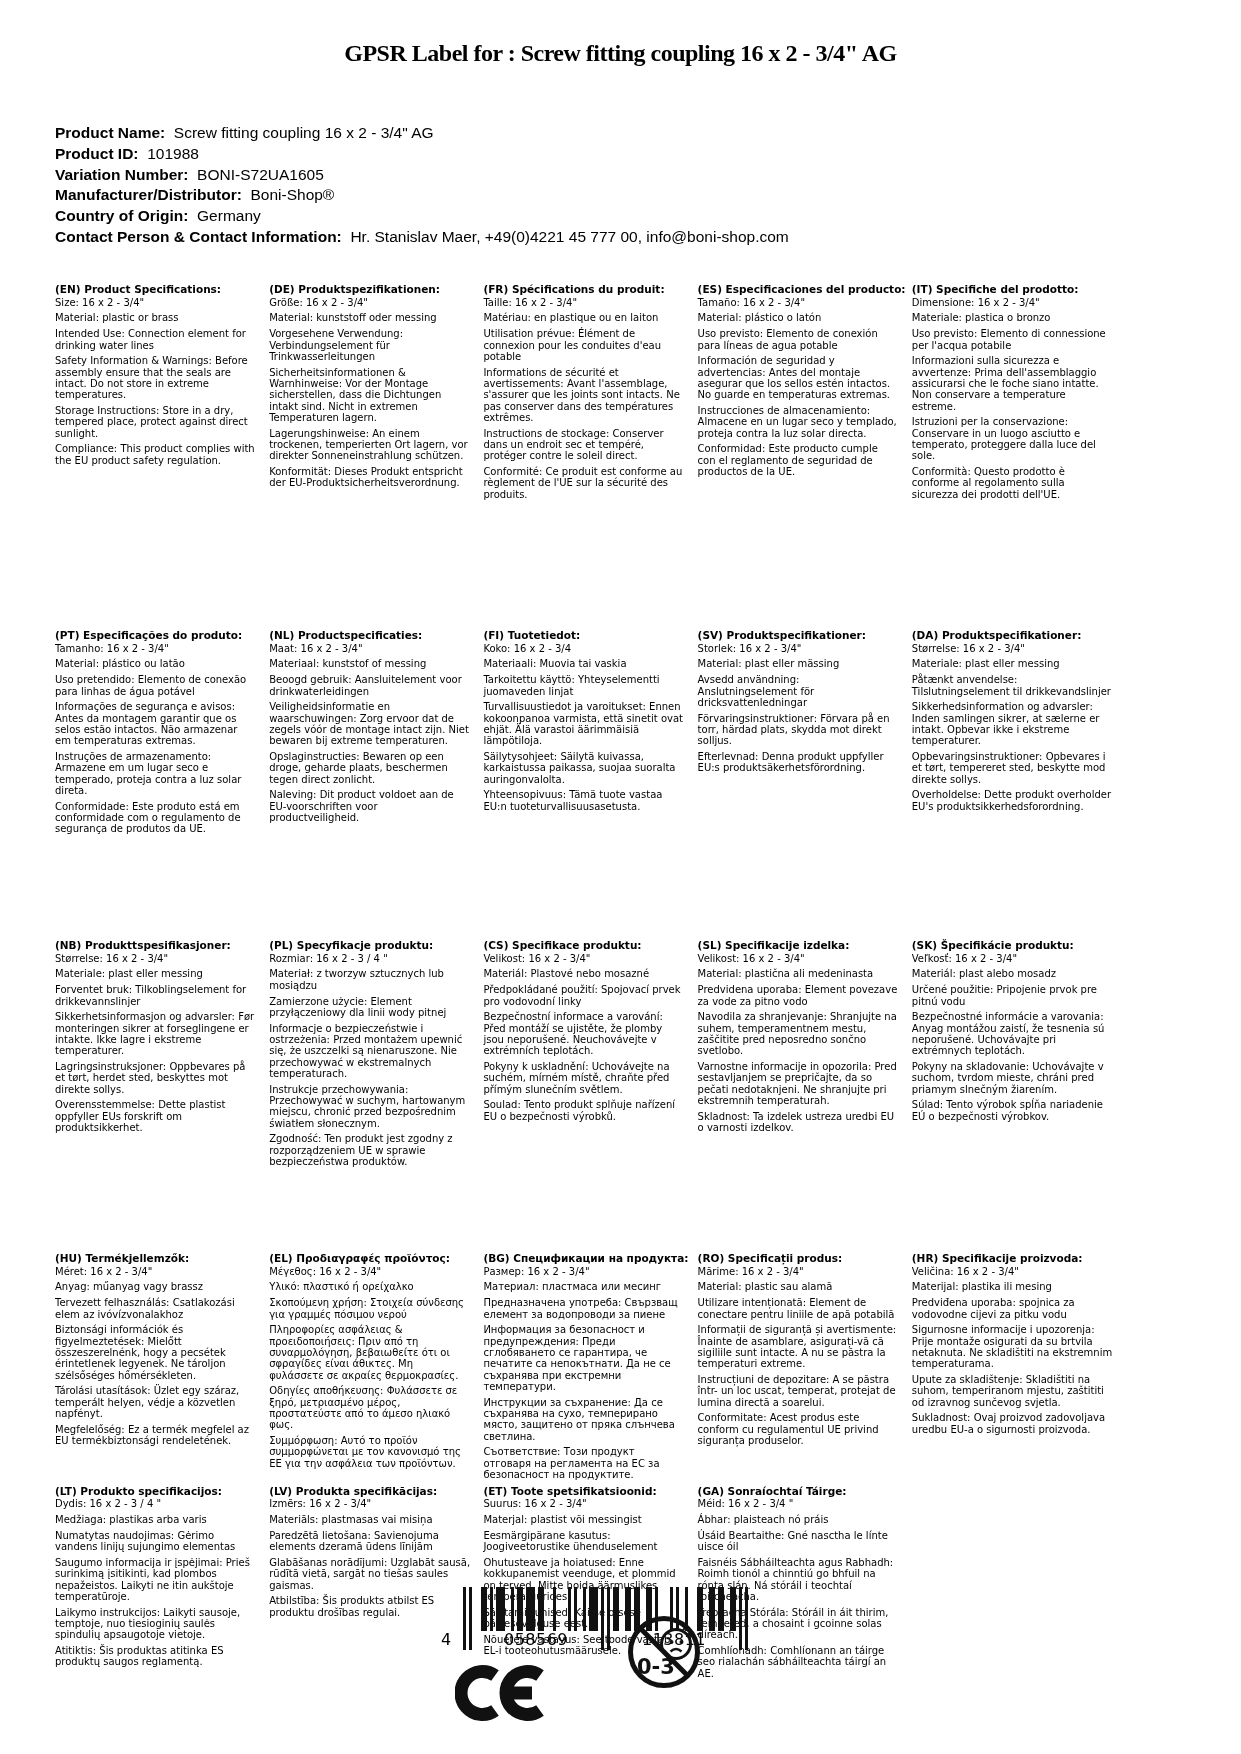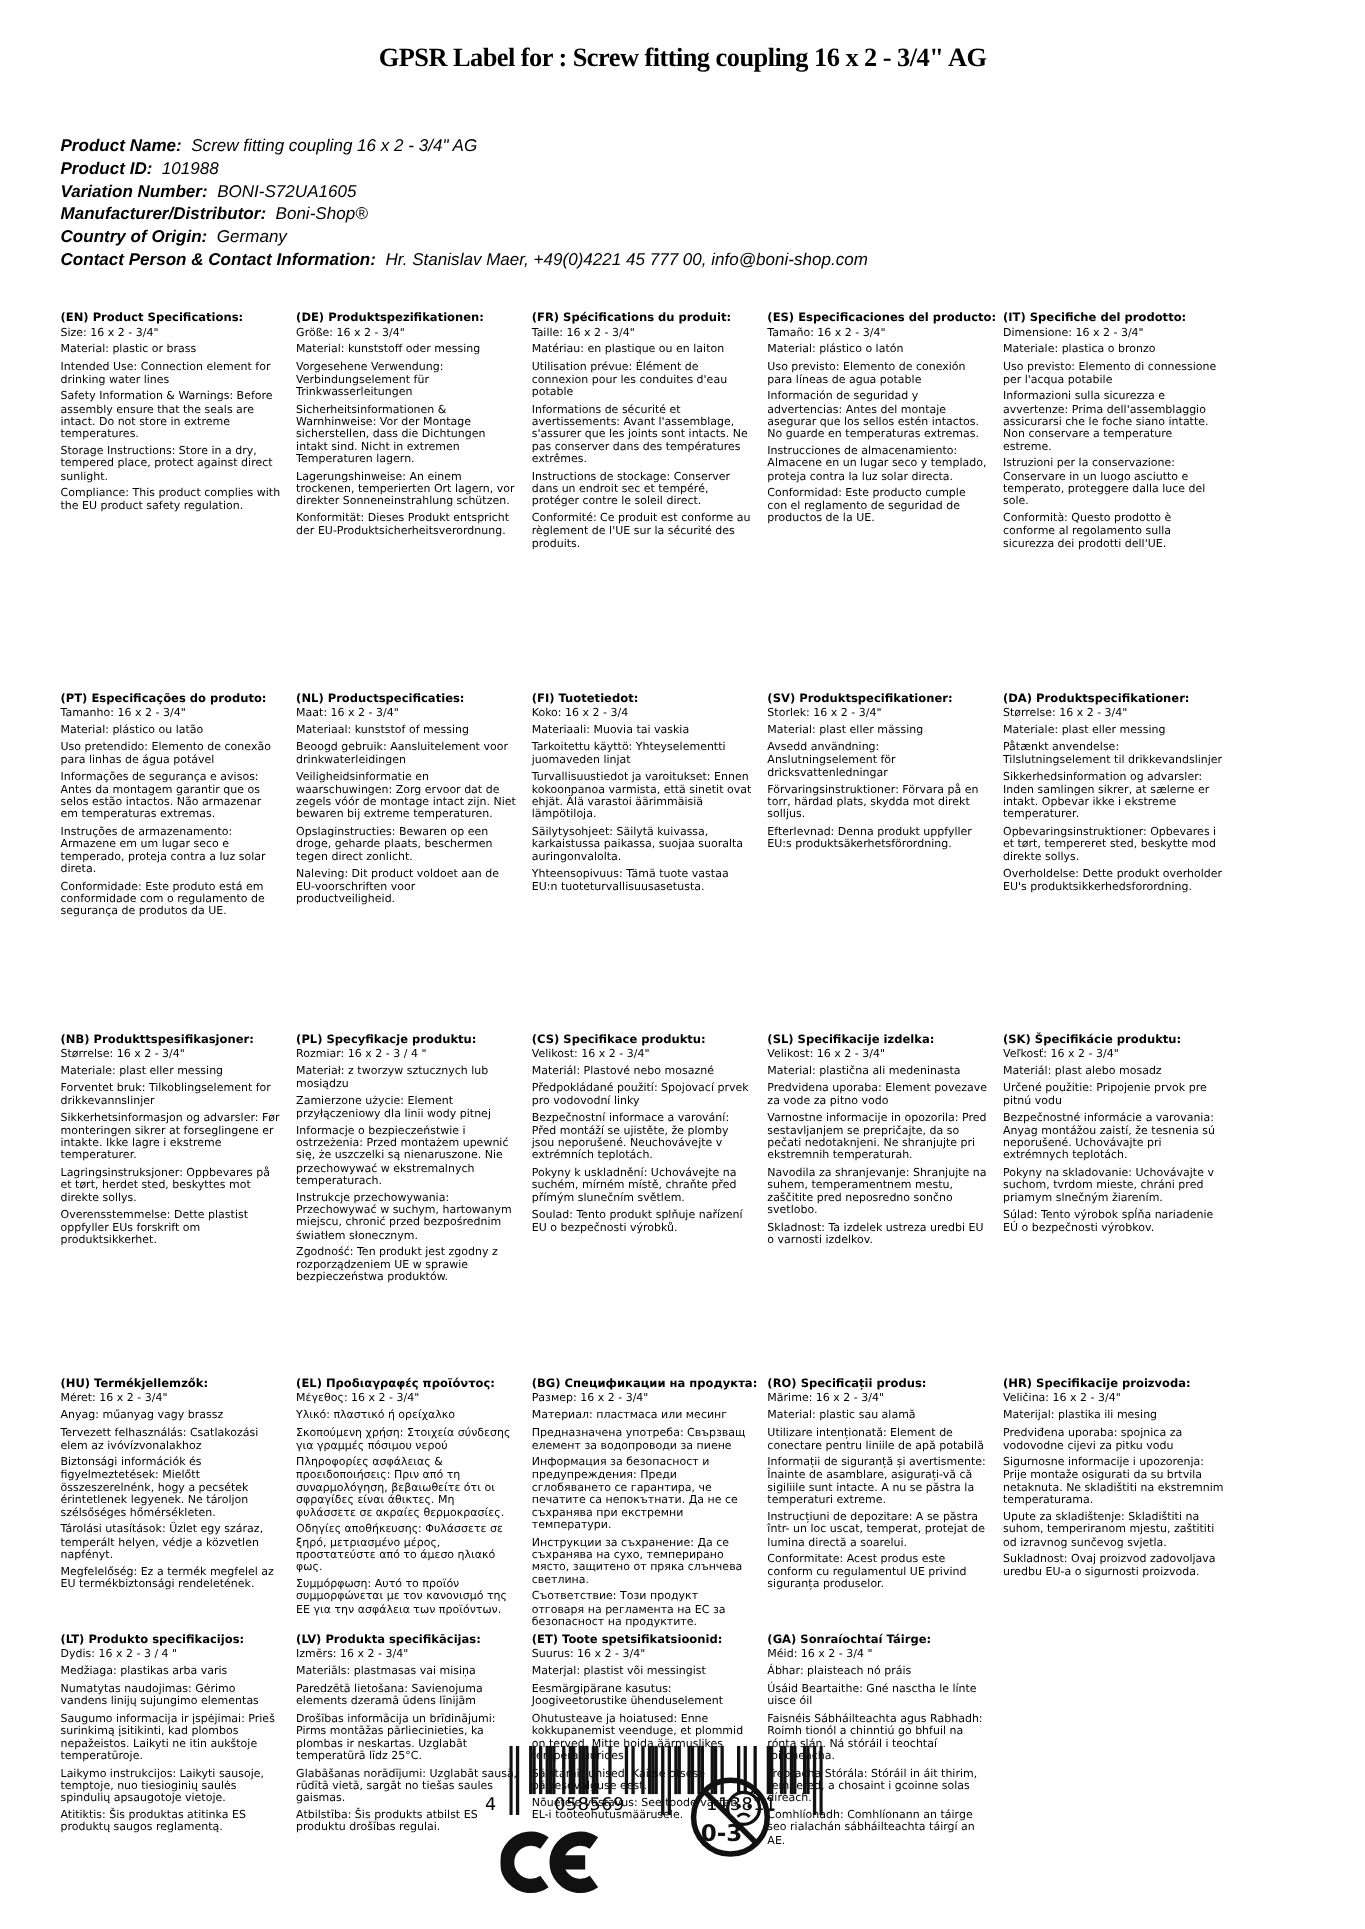--- a/index.html
+++ b/index.html
@@ -4,21 +4,21 @@
 <style>
   * { margin:0; padding:0; box-sizing:border-box; }
   html,body { background:#fff; }
   body { width:1241px; font-family:"DejaVu Sans",sans-serif; color:#000; }
   .page { position:relative; width:1241px; height:1754px; background:#fff; overflow:hidden; }
 
   .title { position:absolute; top:40px; left:0; width:100%; text-align:center;
            font-family:Liberation Serif, serif; font-size:24px; font-weight:bold; letter-spacing:-0.5px; }
 
   .product-info { position:absolute; top:123px; left:55px;
-                  font-family:"Liberation Sans",sans-serif; font-size:15.5px; line-height:20.8px;font-style:italic; }
+                  font-family:"Liberation Sans",sans-serif; font-size:15.5px; line-height:20.8px; }
   .pi-label { font-weight:bold; }
   .pi-value { font-weight:normal; }
 
   .spec-grid { position:absolute; top:283px; left:55px; width:1058px;
                display:grid; grid-template-columns:repeat(5,1fr);
                grid-template-rows:346px 310px 313px auto; column-gap:13px; }
   .spec-block { min-width:0; }
   .spec-heading { font-weight:bold; font-size:10.5px; line-height:1.3; white-space:nowrap;
                   background:#fff; position:relative; }
   .spec-p { font-size:10px; line-height:1.13; margin:0 0 4.5px 0; }
@@ -163,22 +163,22 @@
         <p class="spec-p">Předpokládané použití: Spojovací prvek pro vodovodní linky</p>
         <p class="spec-p">Bezpečnostní informace a varování: Před montáží se ujistěte, že plomby jsou neporušené. Neuchovávejte v extrémních teplotách.</p>
         <p class="spec-p">Pokyny k uskladnění: Uchovávejte na suchém, mírném místě, chraňte před přímým slunečním světlem.</p>
         <p class="spec-p">Soulad: Tento produkt splňuje nařízení EU o bezpečnosti výrobků.</p>
       </div>
       <div class="spec-block">
         <div class="spec-heading">(SL) Specifikacije izdelka:</div>
         <p class="spec-p">Velikost: 16 x 2 - 3/4"</p>
         <p class="spec-p">Material: plastična ali medeninasta</p>
         <p class="spec-p">Predvidena uporaba: Element povezave za vode za pitno vodo</p>
+        <p class="spec-p">Navodila za shranjevanje: Shranjujte na suhem, temperamentnem mestu, zaščitite pred neposredno sončno svetlobo.</p>
         <p class="spec-p">Varnostne informacije in opozorila: Pred sestavljanjem se prepričajte, da so pečati nedotaknjeni. Ne shranjujte pri ekstremnih temperaturah.</p>
-        <p class="spec-p">Navodila za shranjevanje: Shranjujte na suhem, temperamentnem mestu, zaščitite pred neposredno sončno svetlobo.</p>
         <p class="spec-p">Skladnost: Ta izdelek ustreza uredbi EU o varnosti izdelkov.</p>
       </div>
       <div class="spec-block">
         <div class="spec-heading">(SK) Špecifikácie produktu:</div>
         <p class="spec-p">Veľkosť: 16 x 2 - 3/4"</p>
         <p class="spec-p">Materiál: plast alebo mosadz</p>
         <p class="spec-p">Určené použitie: Pripojenie prvok pre pitnú vodu</p>
         <p class="spec-p">Bezpečnostné informácie a varovania: Anyag montážou zaistí, že tesnenia sú neporušené. Uchovávajte pri extrémnych teplotách.</p>
         <p class="spec-p">Pokyny na skladovanie: Uchovávajte v suchom, tvrdom mieste, chráni pred priamym slnečným žiarením.</p>
         <p class="spec-p">Súlad: Tento výrobok spĺňa nariadenie EÚ o bezpečnosti výrobkov.</p>
@@ -235,21 +235,20 @@
         <p class="spec-p">Numatytas naudojimas: Gėrimo vandens linijų sujungimo elementas</p>
         <p class="spec-p">Saugumo informacija ir įspėjimai: Prieš surinkimą įsitikinti, kad plombos nepažeistos. Laikyti ne itin aukštoje temperatūroje.</p>
         <p class="spec-p">Laikymo instrukcijos: Laikyti sausoje, temptoje, nuo tiesioginių saulės spindulių apsaugotoje vietoje.</p>
         <p class="spec-p">Atitiktis: Šis produktas atitinka ES produktų saugos reglamentą.</p>
       </div>
       <div class="spec-block">
         <div class="spec-heading">(LV) Produkta specifikācijas:</div>
         <p class="spec-p">Izmērs: 16 x 2 - 3/4"</p>
         <p class="spec-p">Materiāls: plastmasas vai misiņa</p>
         <p class="spec-p">Paredzētā lietošana: Savienojuma elements dzeramā ūdens līnijām</p>
-        <p class="spec-p">Drošības informācija un brīdinājumi: Pirms montāžas pārliecinieties, ka plombas ir neskartas. Uzglabāt temperatūrā līdz 25°C.</p>
         <p class="spec-p">Glabāšanas norādījumi: Uzglabāt sausā, rūdītā vietā, sargāt no tiešas saules gaismas.</p>
         <p class="spec-p">Atbilstība: Šis produkts atbilst ES produktu drošības regulai.</p>
       </div>
       <div class="spec-block">
         <div class="spec-heading">(ET) Toote spetsifikatsioonid:</div>
         <p class="spec-p">Suurus: 16 x 2 - 3/4"</p>
         <p class="spec-p">Materjal: plastist või messingist</p>
         <p class="spec-p">Eesmärgipärane kasutus: Joogiveetorustike ühenduselement</p>
         <p class="spec-p">Ohutusteave ja hoiatused: Enne kokkupanemist veenduge, et plommid on terved. Mitte hoida äärmuslikes temperatuurides.</p>
         <p class="spec-p">Säilitamisjuhised: Kaitse otsese päikesevalguse eest.</p>

